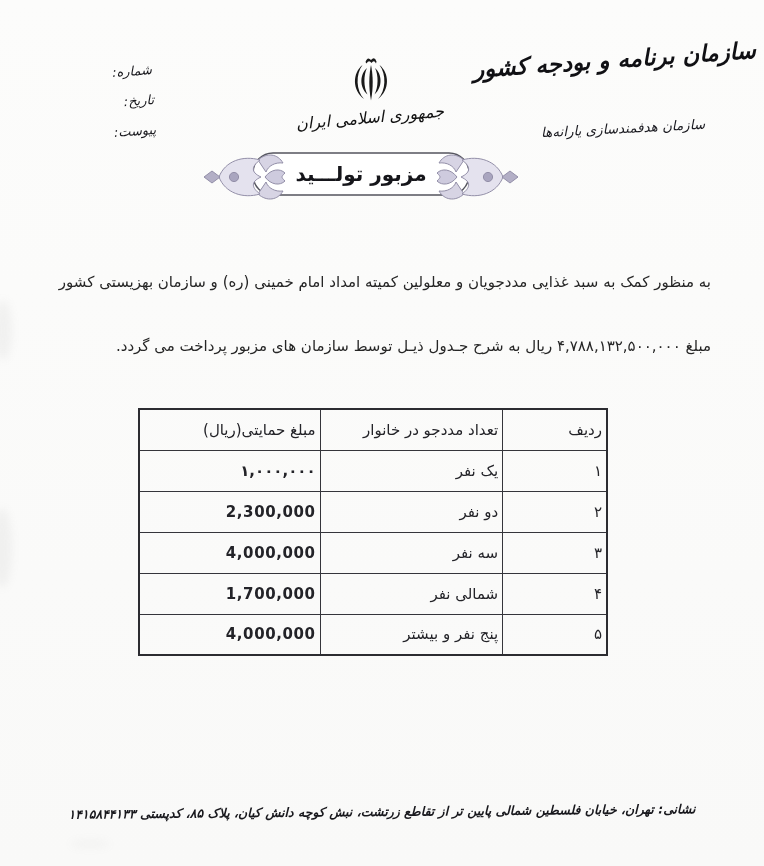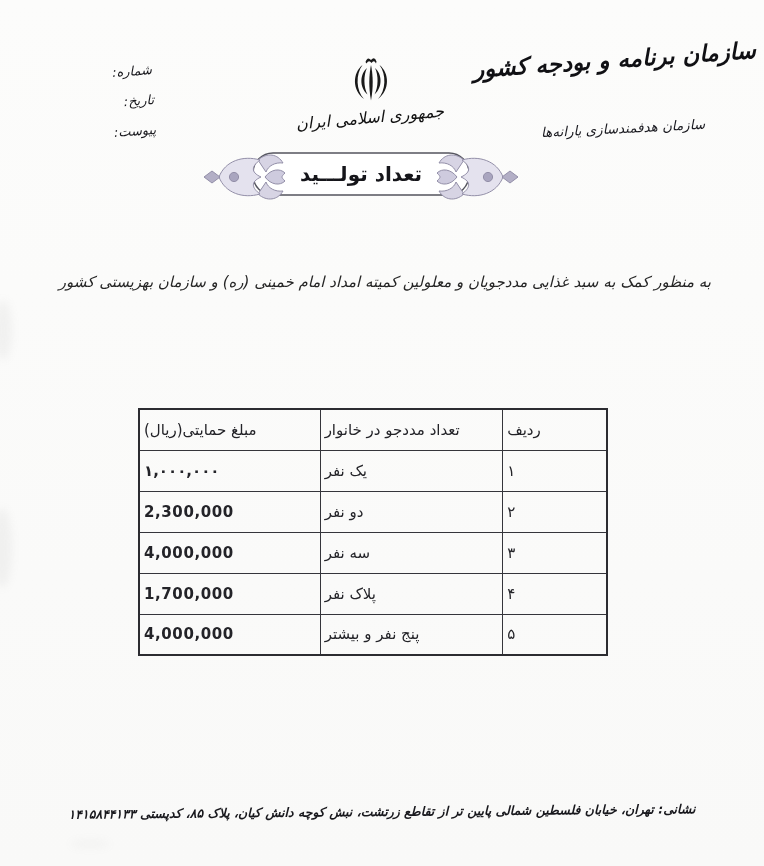--- a/index.html
+++ b/index.html
@@ -49,34 +49,33 @@
     display:flex; align-items:center; justify-content:center;
     font-size:20px; font-weight:bold; color:#15151a;
     letter-spacing:0.5px; white-space:nowrap;
   }
 
   
   .body-line {
     position:absolute; right:53px; left:40px;
     font-size:15px; color:#262626; white-space:nowrap;
     letter-spacing:0.2px;
-    font-style:italic;
   }
   .body-line.l1 { top:273px; }
   .body-line.l2 { top:337px; }
 
   
   table.support {
     position:absolute; left:138px; top:408px; width:470px;
     border-collapse:collapse; direction:rtl;
     border:2px solid #2c2c31;
   }
   table.support th, table.support td {
     border:1.5px solid #35353b;
-    height:41px; text-align:left; vertical-align:middle;
+    height:41px; text-align:right; vertical-align:middle;
     font-size:15px; color:#232328; font-weight:normal;
     padding:0 4px;
   }
   table.support td.amount { letter-spacing:0.6px;font-weight:bold; }
 
   
   .address {
     position:absolute; left:0; right:0; top:804px;
     text-align:center; font-size:12.5px; font-weight:bold; font-style:italic;
     color:#18181d; transform:rotate(-0.5deg); white-space:nowrap;
@@ -129,24 +128,25 @@
       </g>
       <g stroke="#938fa8" stroke-width="1" fill="#e4e2ee" transform="translate(316,5) scale(-1,1)">
         <path d="M62 26 C68 18 77 17 82 22 C78 26 78 26 82 30 C77 35 68 34 62 26 Z" fill="#cecbde"></path>
         <path d="M55 9 C64 1 75 3 80 12 C72 11 65 15 63 21 Z" fill="#d7d4e4"></path>
         <path d="M55 43 C64 51 75 49 80 40 C72 41 65 37 63 31 Z" fill="#d7d4e4"></path>
         <path d="M16 26 C22 10 40 4 57 9 C49 15 47 21 58 26 C47 31 49 37 57 43 C40 48 22 42 16 26 Z"></path>
         <path d="M1 26 L9 20 L17 26 L9 32 Z" fill="#b3afc6"></path>
         <circle cx="31" cy="26" r="4.6" fill="#a9a5bf"></circle>
       </g>
     </svg>
-    <div class="slogan">تعداد تولـــید</div>
+    <div class="slogan">مزبور تولـــید</div>
   </div>
 
   <p class="body-line l1">به منظور کمک به سبد غذایی مددجویان و معلولین کمیته امداد امام خمینی (ره) و سازمان بهزیستی کشور</p>
+  <p class="body-line l2">مبلغ ۴,۷۸۸,۱۳۲,۵۰۰,۰۰۰ ریال به شرح جـدول ذیـل توسط سازمان های مزبور پرداخت می گردد.</p>
 
   <table class="support">
     <colgroup>
       <col style="width:22.3%">
       <col style="width:39%">
       <col style="width:38.7%">
     </colgroup>
     <thead>
       <tr>
           <th>ردیف</th>
@@ -165,21 +165,21 @@
           <td>دو نفر</td>
           <td class="amount">2,300,000</td>
         </tr>
         <tr>
           <td>۳</td>
           <td>سه نفر</td>
           <td class="amount">4,000,000</td>
         </tr>
         <tr>
           <td>۴</td>
-          <td>پلاک نفر</td>
+          <td>شمالی نفر</td>
           <td class="amount">1,700,000</td>
         </tr>
         <tr>
           <td>۵</td>
           <td>پنج نفر و بیشتر</td>
           <td class="amount">4,000,000</td>
         </tr>
       </tbody>
   </table>
 

